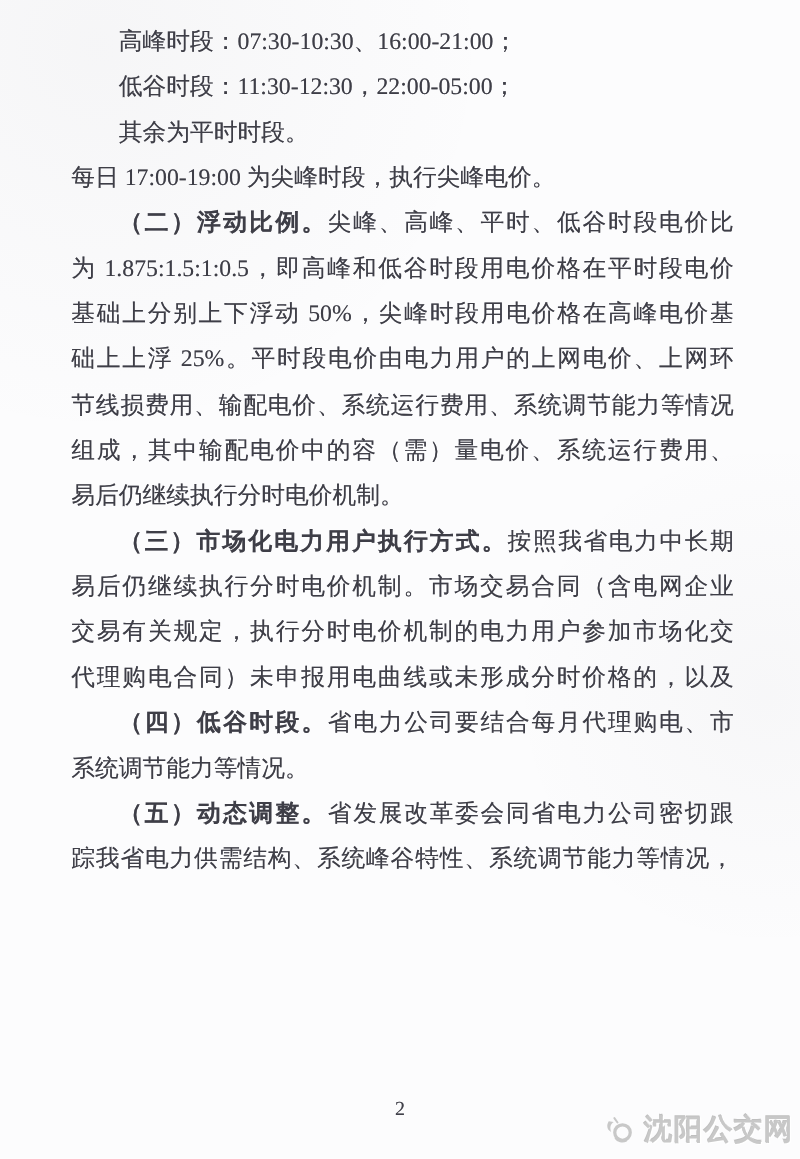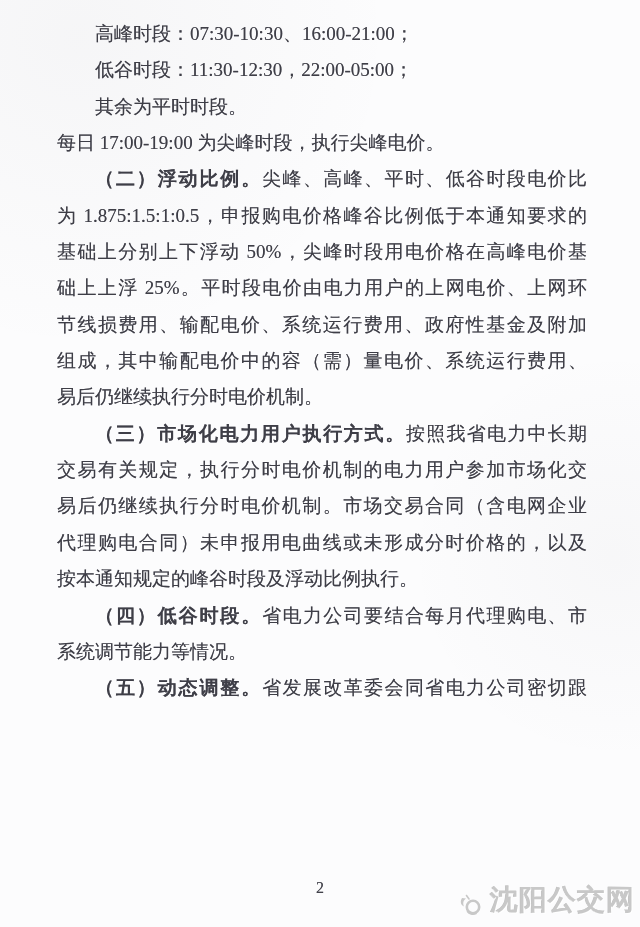--- a/index.html
+++ b/index.html
@@ -54,59 +54,59 @@
     text-align: center;
     font-size: 16px;
     color: #41414a;
     text-shadow: 0 0 0.5px rgba(62,62,71,0.5);
   }
   .watermark {
     position: absolute;
     right: 5px;
     bottom: 8px;
     display: flex;
-    align-items: flex-end;
+    align-items: center;
     gap: 5px;
     color: var(--watermark-color, #c8c8c8);
     font-family: "Liberation Sans", "DejaVu Sans", sans-serif;
     font-weight: bold;
-    font-size: 28px;
+    font-size: 23px;
     letter-spacing: 1px;
     text-shadow: 1px 1px 0 #ffffff, -0.5px -0.5px 0 #bfbfbf;
     user-select: none;
   }
   .watermark svg {
     display: block;
   }
 </style>
 </head>
 <body>
 
 <div class="page">
 
   <div class="text-block" id="text-block">
       <div class="line indent">高峰时段：07:30-10:30、16:00-21:00；</div>
       <div class="line indent">低谷时段：11:30-12:30，22:00-05:00；</div>
       <div class="line indent">其余为平时时段。</div>
       <div class="line">每日 17:00-19:00 为尖峰时段，执行尖峰电价。</div>
       <div class="line indent fill"><b>（二）浮动比例。</b>尖峰、高峰、平时、低谷时段电价比</div>
-      <div class="line fill">为 1.875:1.5:1:0.5，申报购电价格峰谷比例低于本通知要求的</div>
+      <div class="line fill">为 1.875:1.5:1:0.5，即高峰和低谷时段用电价格在平时段电价</div>
       <div class="line fill">基础上分别上下浮动 50%，尖峰时段用电价格在高峰电价基</div>
       <div class="line fill">础上上浮 25%。平时段电价由电力用户的上网电价、上网环</div>
-      <div class="line fill">节线损费用、输配电价、系统运行费用、政府性基金及附加</div>
+      <div class="line fill">节线损费用、输配电价、系统运行费用、系统调节能力等情况</div>
       <div class="line fill">组成，其中输配电价中的容（需）量电价、系统运行费用、</div>
       <div class="line">易后仍继续执行分时电价机制。</div>
       <div class="line indent fill"><b>（三）市场化电力用户执行方式。</b>按照我省电力中长期</div>
+      <div class="line fill">易后仍继续执行分时电价机制。市场交易合同（含电网企业</div>
       <div class="line fill">交易有关规定，执行分时电价机制的电力用户参加市场化交</div>
-      <div class="line fill">易后仍继续执行分时电价机制。市场交易合同（含电网企业</div>
       <div class="line fill">代理购电合同）未申报用电曲线或未形成分时价格的，以及</div>
-      <div class="line">按本通知规定的峰谷时段及浮动比例执行。</div>
       <div class="line indent fill"><b>（四）低谷时段。</b>省电力公司要结合每月代理购电、市</div>
       <div class="line">系统调节能力等情况。</div>
       <div class="line indent fill"><b>（五）动态调整。</b>省发展改革委会同省电力公司密切跟</div>
+      <div class="line fill">踪我省电力供需结构、系统峰谷特性、系统调节能力等情况，</div>
     </div>
 
   <div class="page-number">2</div>
 
   <div class="watermark">
     <span>
       <svg width="28" height="28" viewBox="0 0 28 28" fill="none">
         <path d="M5 7 C3 10 3.5 14 7 15.5 C5.5 12 6.5 9 9 7.5 Z" fill="#c8c8c8"></path>
         <path d="M9.5 4.5 L12 8" stroke="#c8c8c8" stroke-width="1.6" stroke-linecap="round"></path>
         <circle cx="16" cy="16" r="6.2" stroke="#c8c8c8" stroke-width="2.6"></circle>

